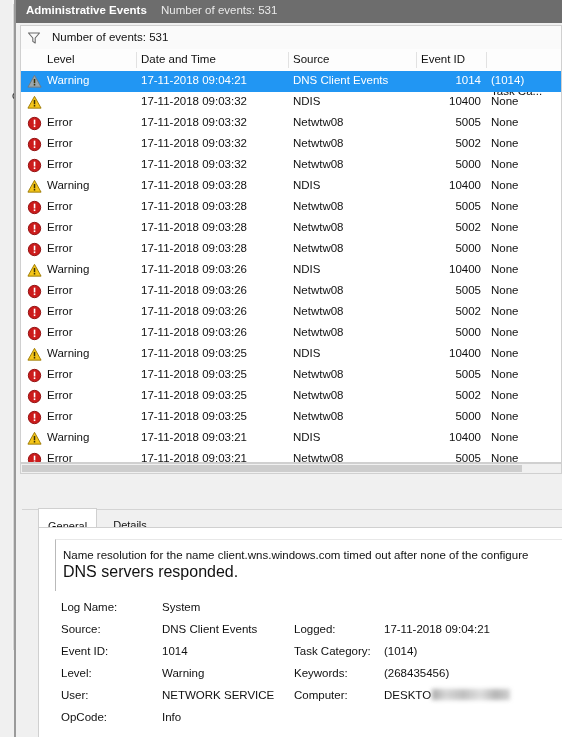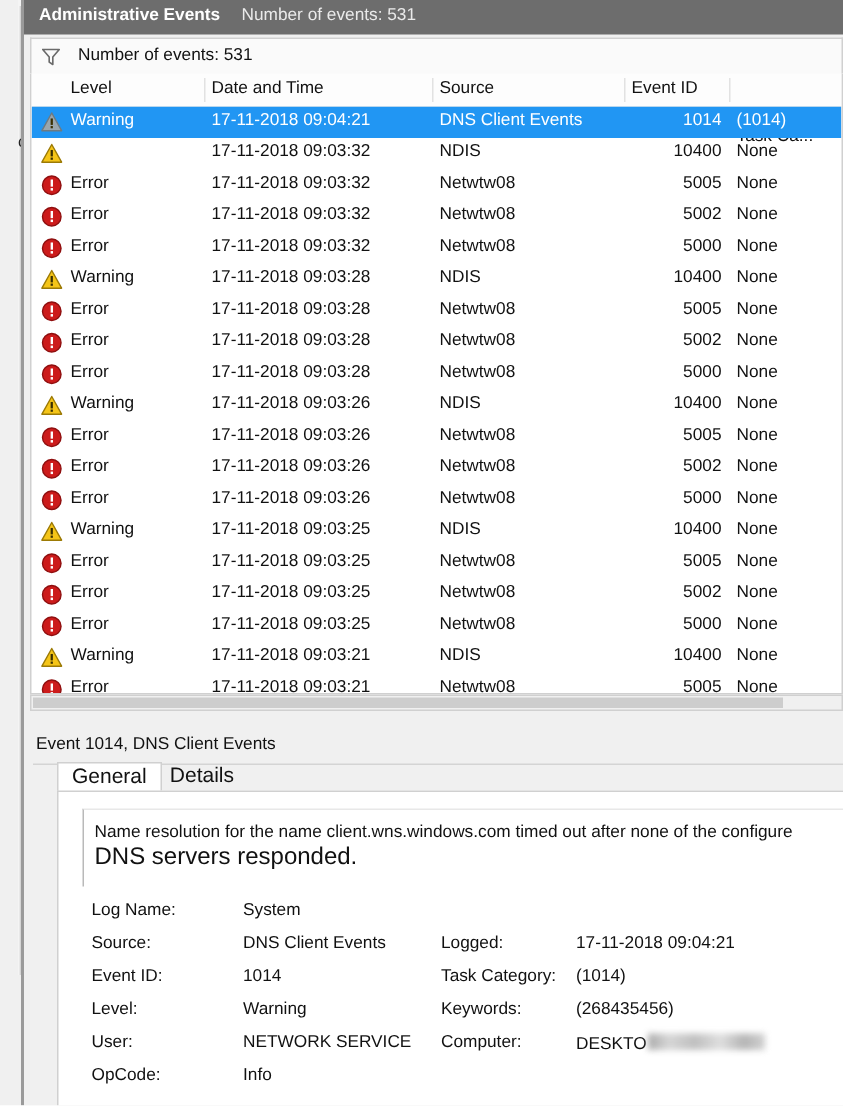--- a/index.html
+++ b/index.html
@@ -222,22 +222,22 @@
   
   .tabs {
     position: absolute;
     left: 22px; top: 30px;
     height: 20px;
   }
   .tab {
     position: absolute;
     top: 0;
     height: 20px;
-    padding: 0 9px 0 9px;
-    font-size: 14px;
+    padding: 11px 9px 0 9px;
+    font-size: 11px;
     color: #111;
     box-sizing: border-box;
     white-space: nowrap;
   }
   .tab.active {
     background: #ffffff;
     border: 1px solid #d0d0d0;
     border-bottom: 1px solid #ffffff;
   }
 
@@ -586,21 +586,20 @@
         </div>
       <div class="v-scroll"></div>
     </div>
 
     <div class="h-scroll">
       <div class="h-thumb"></div>
     </div>
   </div>
 
   <div class="detail-pane">
-    <div class="detail-title">Event 1014, DNS Client Events</div>
     <div class="detail-titlebar-line"></div>
 
     <div class="tabs" id="tabs">
         <div class="tab active" style="left: 0px;">General</div>
         <div class="tab" style="left: 66.2px;">Details</div>
       </div>
 
     <div class="detail-card">
       <div class="msg-box">
         <div class="msg-text">Name resolution for the name client.wns.windows.com timed out after none of the configure</div>

